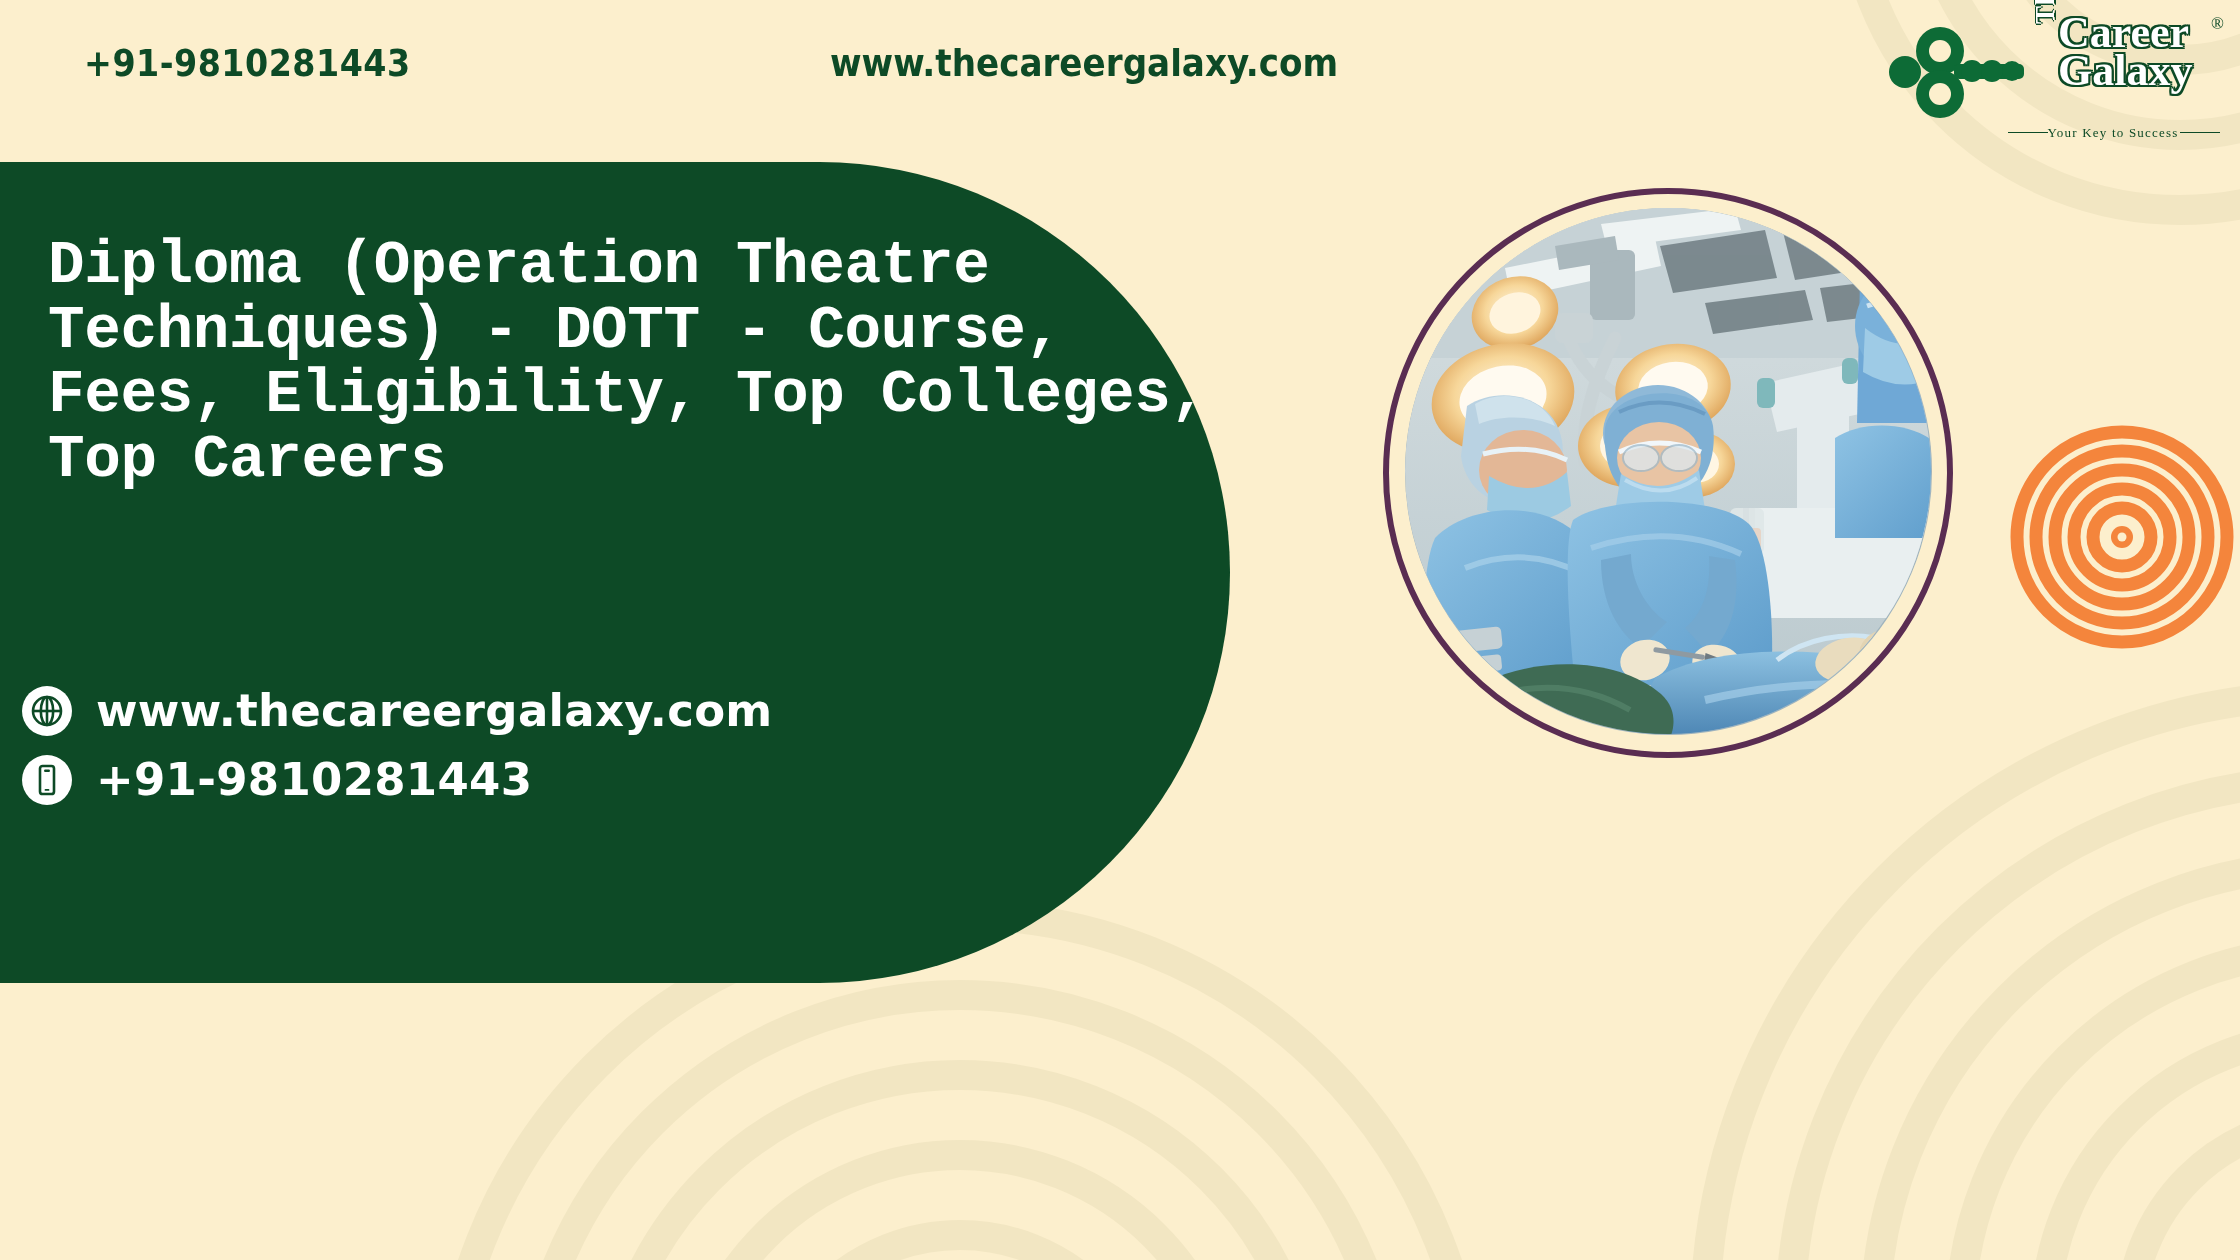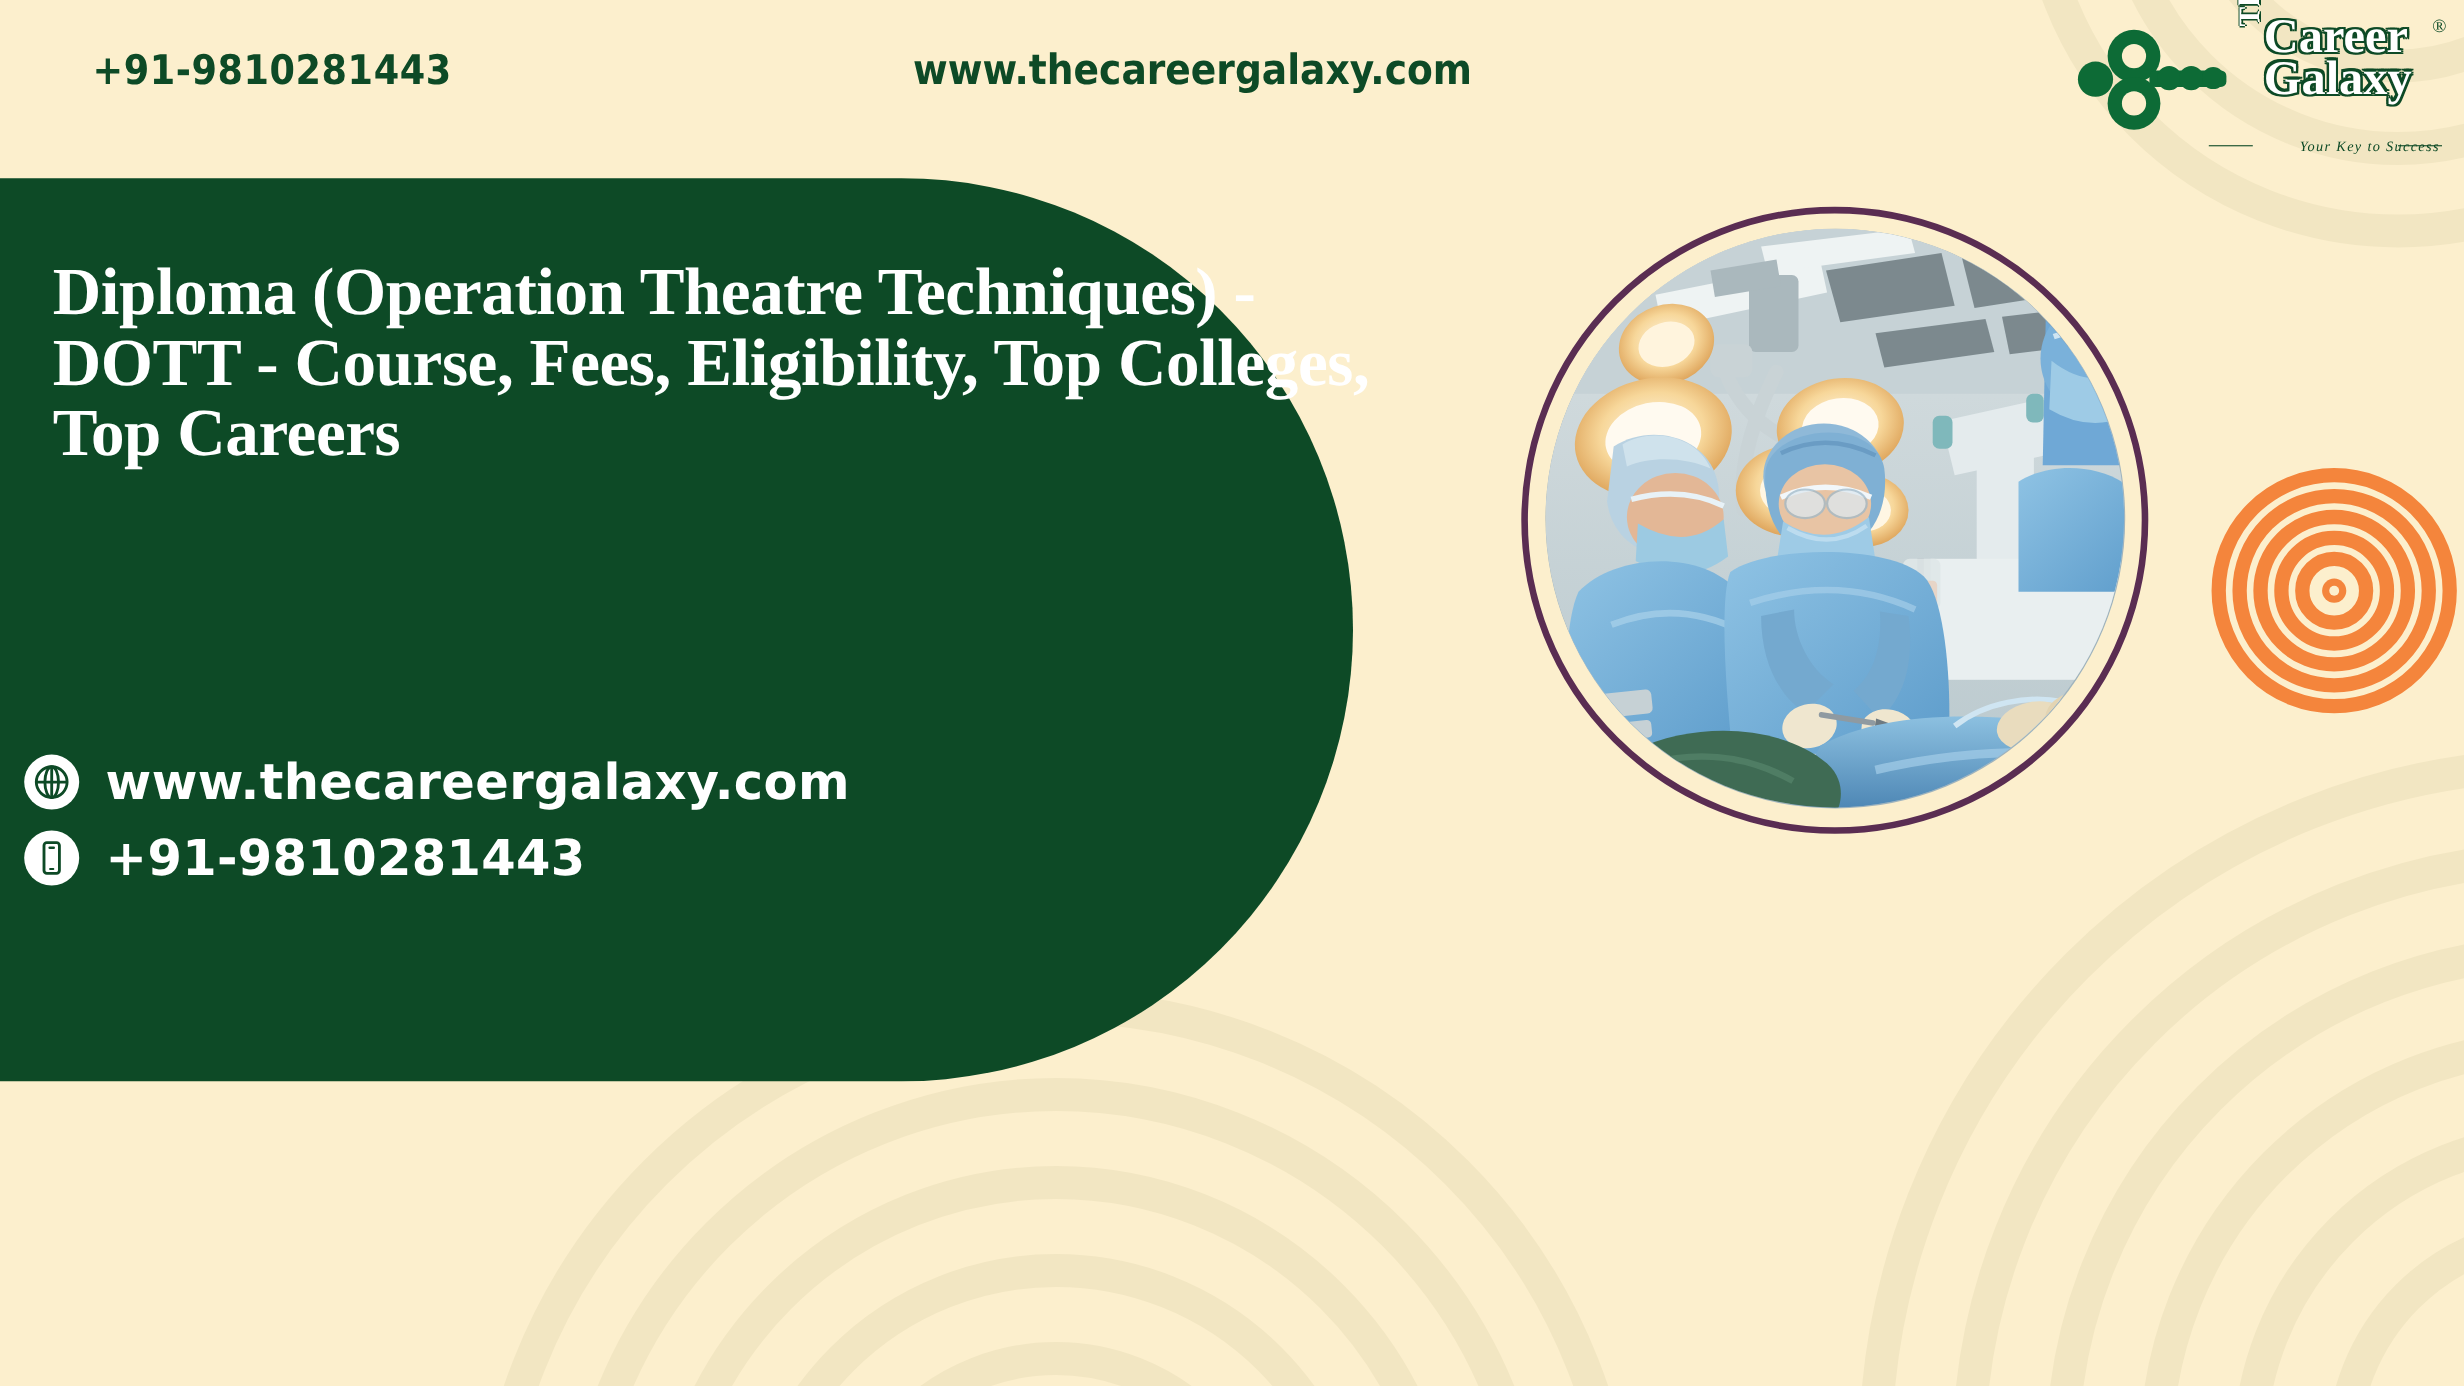--- a/index.html
+++ b/index.html
@@ -87,23 +87,22 @@
     position: absolute;
     right: -6px; top: 4px;
     font-size: 17px;
     color: #0D4A26;
     font-family: "Liberation Serif", serif;
   }
   .logo-tagline {
     position: absolute;
     left: 120px; bottom: 4px;
     width: 210px;
-    text-align: right;
+    text-align: center;
     font-family: "Liberation Serif", serif;
-    font-style: italic;
     font-size: 13px;
     letter-spacing: 1.2px;
     color: #0D4A26;
   }
   .logo-rule {
     position: absolute;
     height: 1.5px;
     background: #0D4A26;
     bottom: 12px;
   }
@@ -127,21 +126,21 @@
 
   .headline {
     position: absolute;
     left: 48px; top: 24px;
     width: 1200px;
     color: #ffffff;
     font-size: 61px;
     font-weight: 700;
     line-height: 1.06;
     letter-spacing: -0.4px;
-    font-family: Liberation Serif, serif;
+    font-family: Liberation Mono, monospace;
     margin-top: 48px;
   }
 
   .subline {
     position: absolute;
     left: 48px; top: 386px;
     width: 780px;
     color: #ffffff;
     font-size: 44px;
     font-weight: 400;

